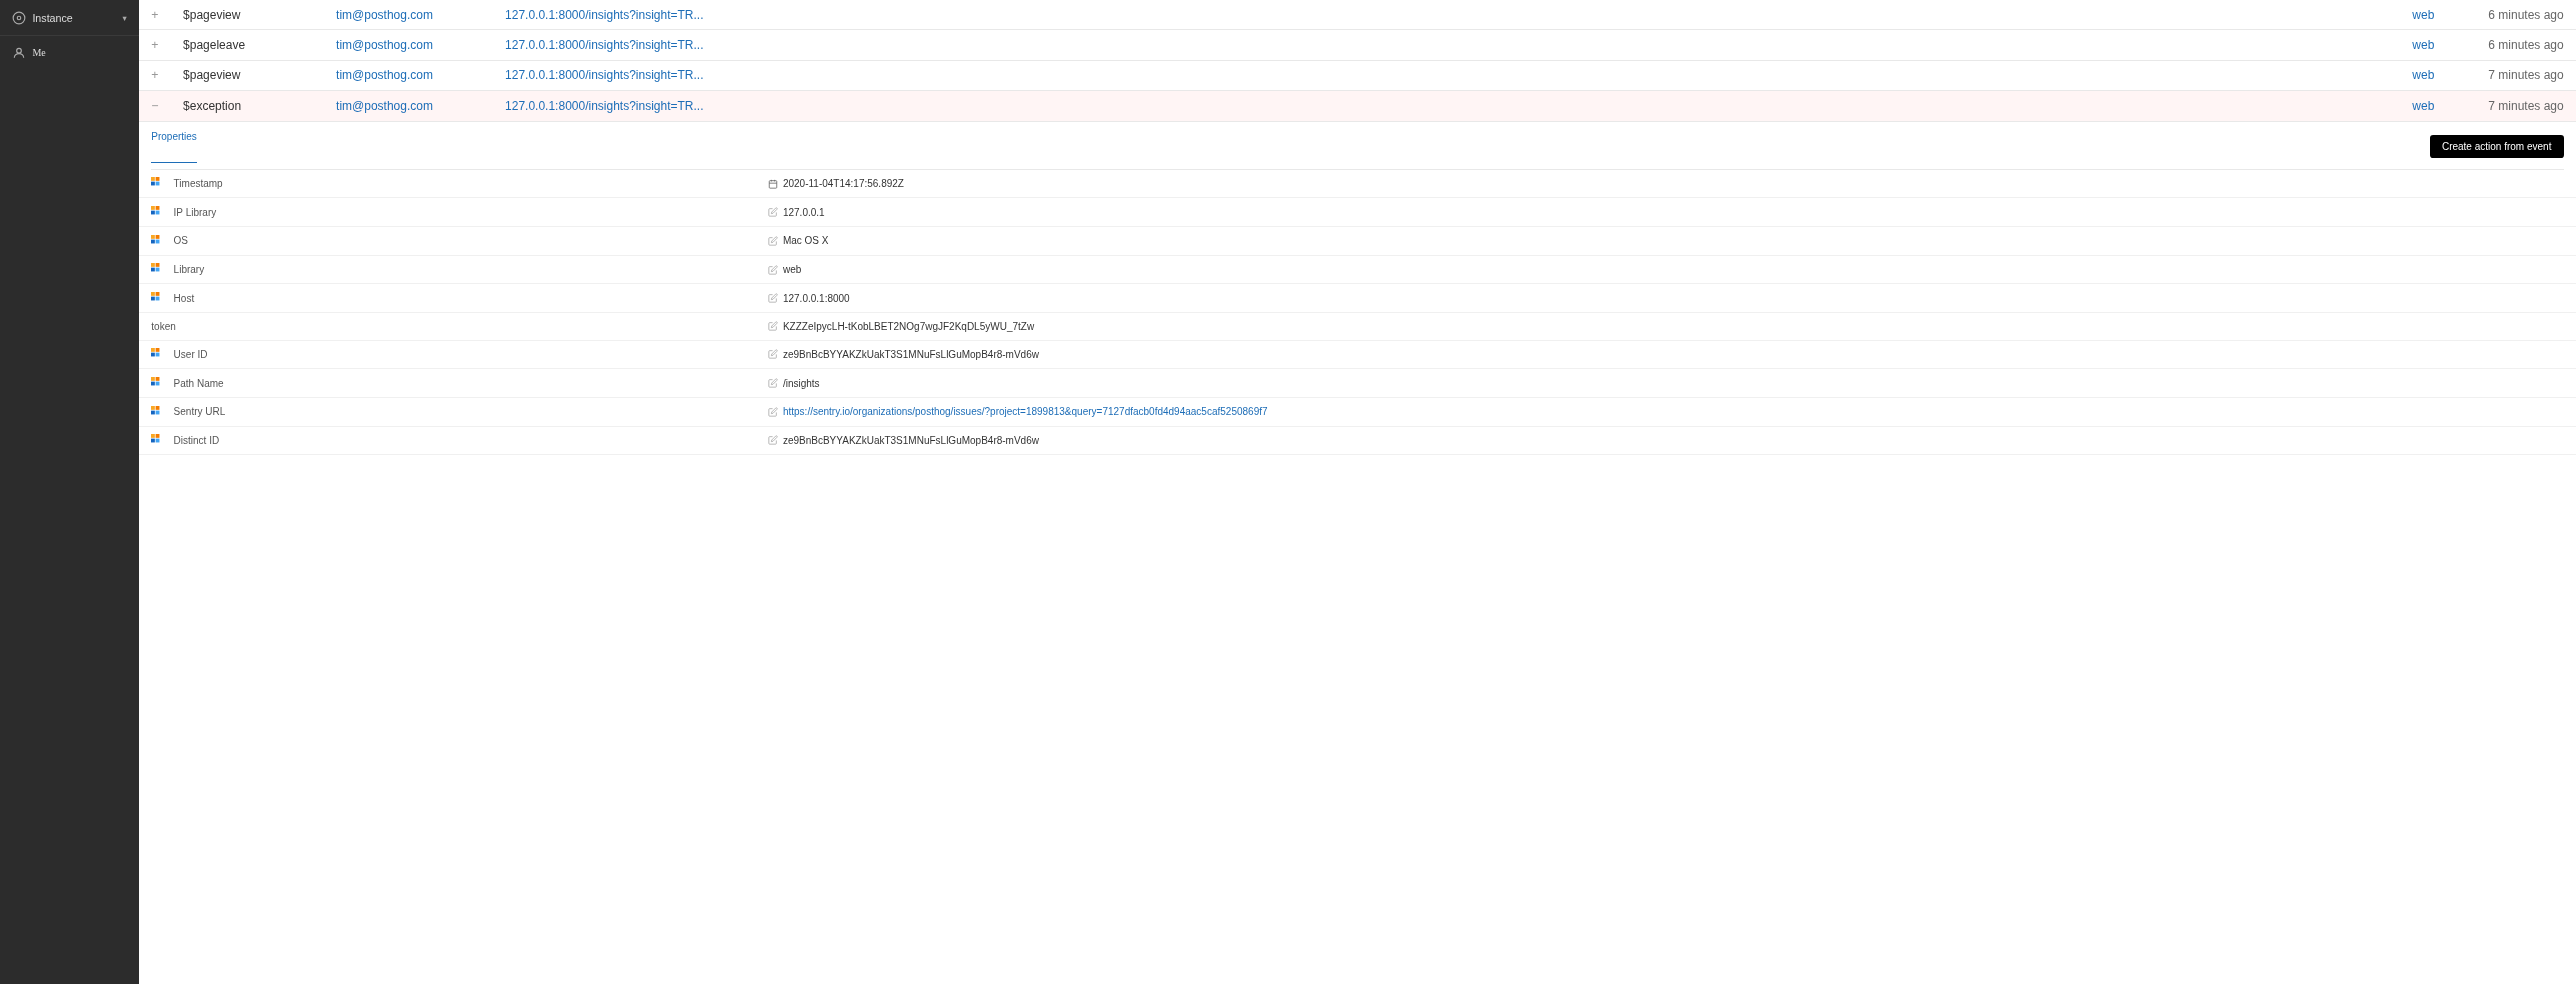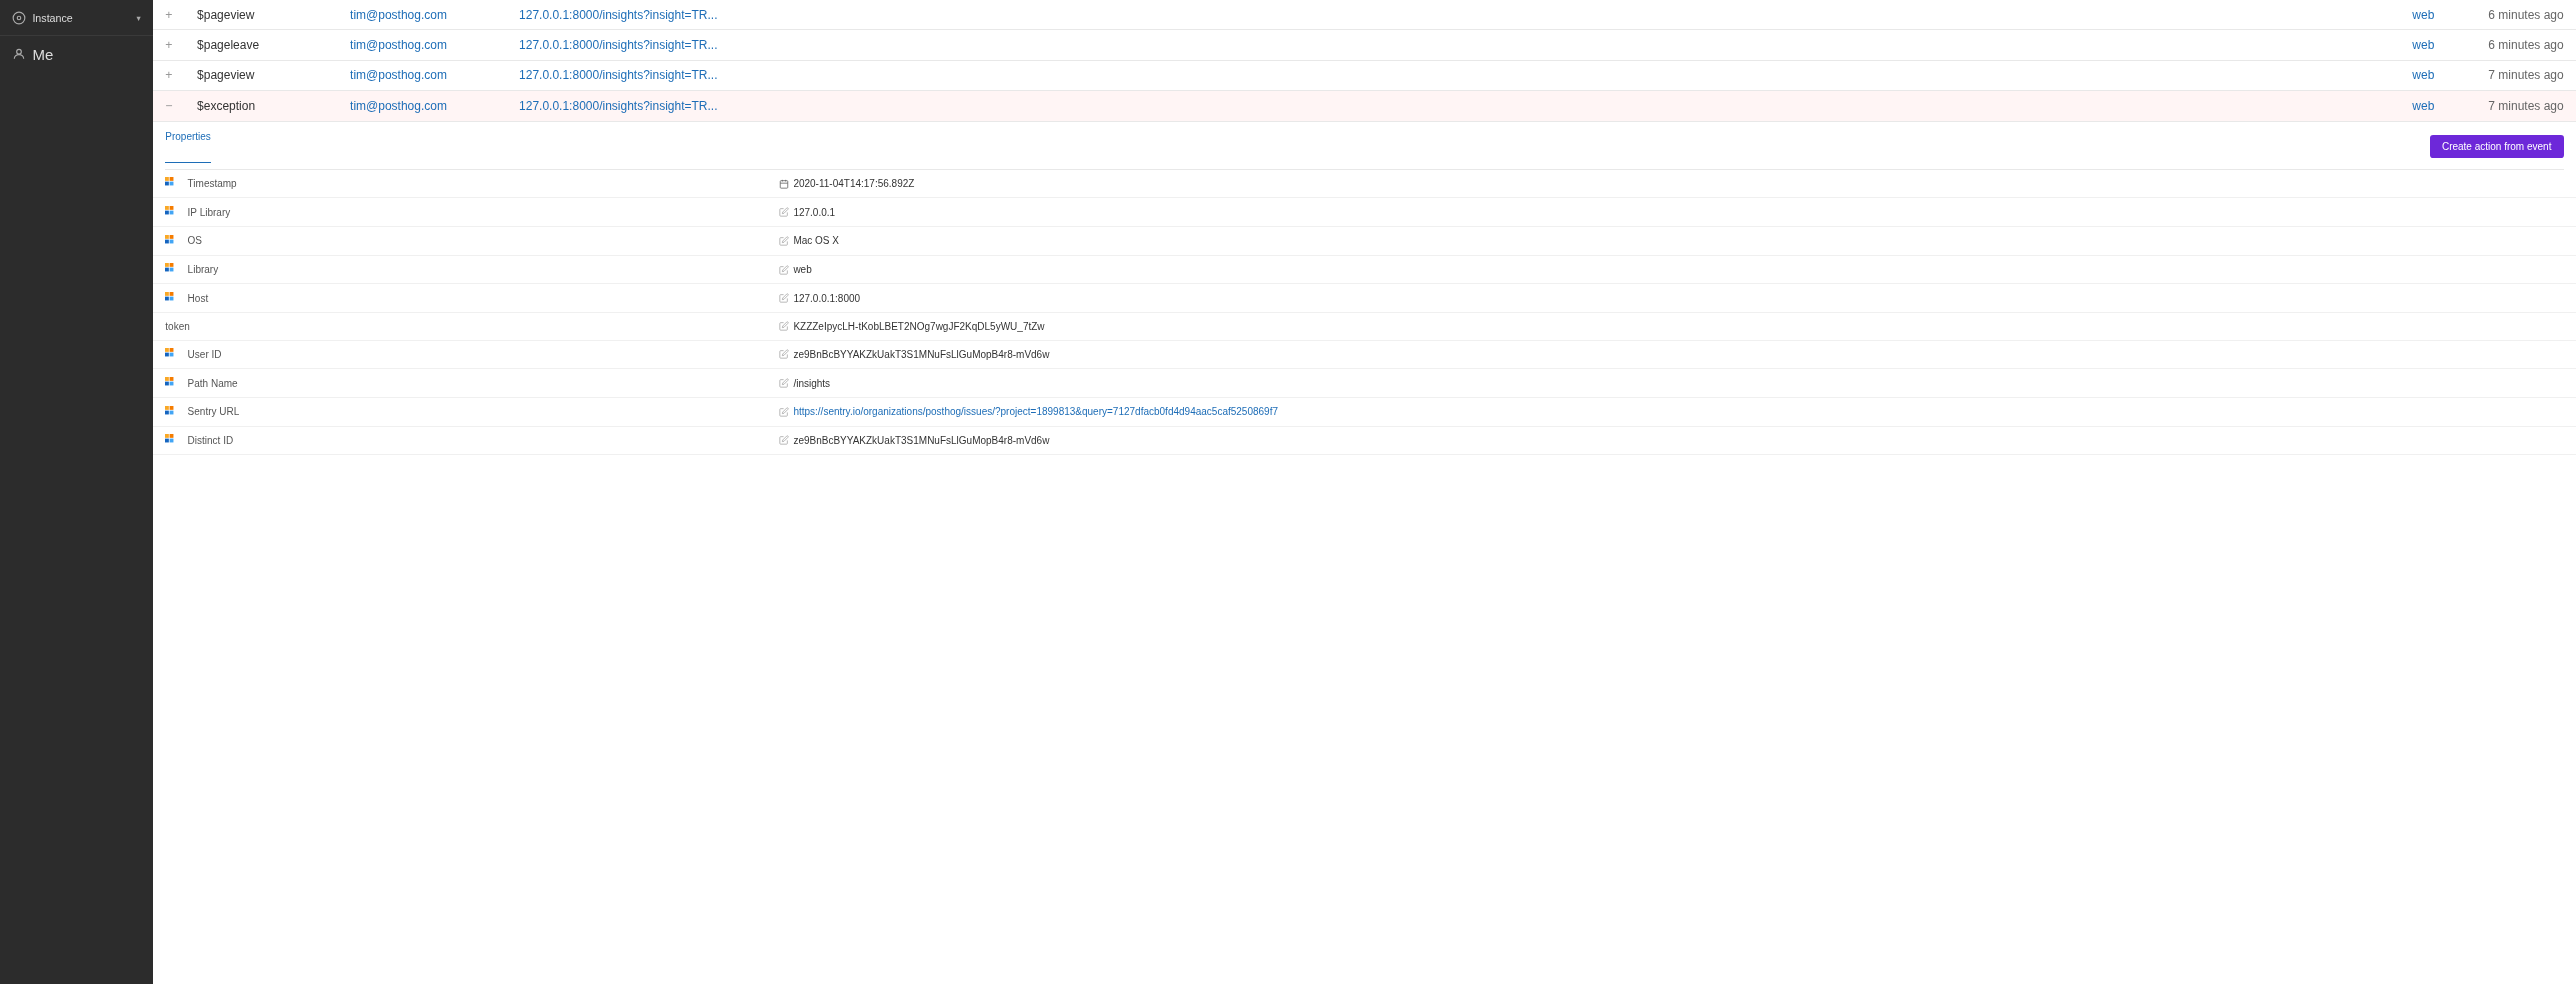--- a/index.html
+++ b/index.html
@@ -1,20 +1,20 @@
 <!DOCTYPE html>
 <html style="font-size:12.3px"><head>
   <meta charset="utf-8">
   <style>
     * { box-sizing: border-box; margin: 0; padding: 0; }
     body { font-family: -apple-system, BlinkMacSystemFont, 'Segoe UI', sans-serif; background: #f5f5f5; display: flex; height: 100vh; overflow: hidden; }
 
     
     #sidebar {
-      width: 153px;
+      width: 139px;
       background: #2c2c2c;
       color: #ccc;
       display: flex;
       flex-direction: column;
       padding: 0;
       flex-shrink: 0;
     }
     .sidebar-header {
       display: flex;
       align-items: center;
@@ -43,22 +43,23 @@
       padding: 9.2px 12.3px;
       cursor: pointer;
     }
     .sidebar-user-icon {
       width: 14px;
       height: 14px;
       margin-right: 6.1px;
       color: #aaa;
     }
     .sidebar-user-label {
-      font-size: 15px;
+      font-size: 10px;
       color: #ddd;
+      font-family: Liberation Serif, serif;
     }
 
     
     #main {
       flex: 1;
       background: #fff;
       overflow-y: auto;
       display: flex;
       flex-direction: column;
     }
@@ -118,21 +119,21 @@
     }
     .properties-tab {
       font-size: 10px;
       color: #1d6db7;
       border-bottom: 1.5px solid #1d6db7;
       padding-bottom: 20px;
       cursor: pointer;
       font-weight: 500;
     }
     .create-action-btn {
-      background: #6d28d9;
+      background: #000000;
       color: #fff;
       border: none;
       border-radius: 3.1px;
       padding: 6.1px 12.3px;
       font-size: 10px;
       cursor: pointer;
       white-space: nowrap;
     }
     .properties-divider {
       border: none;

